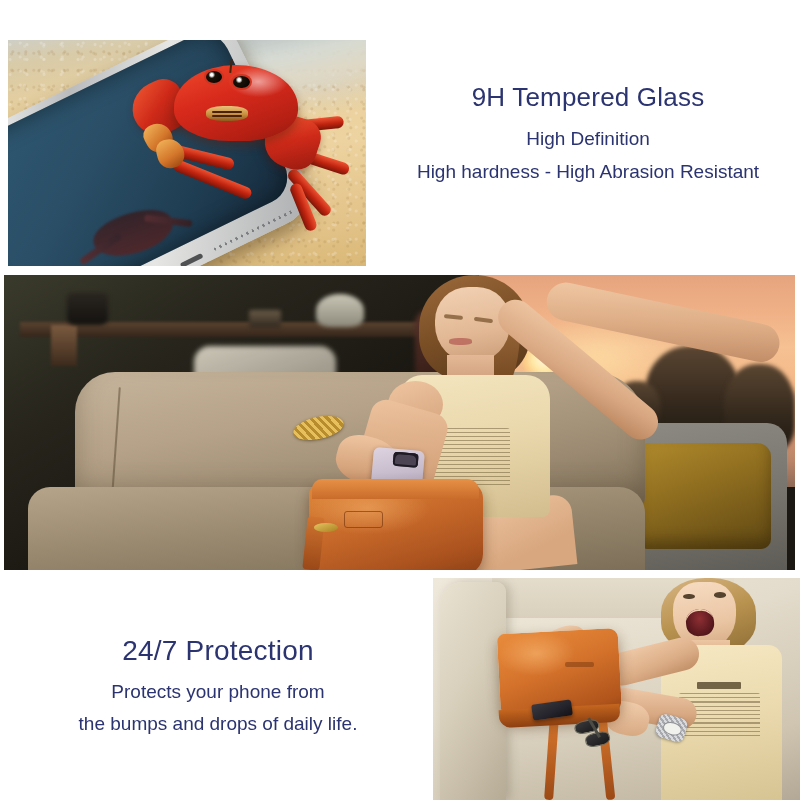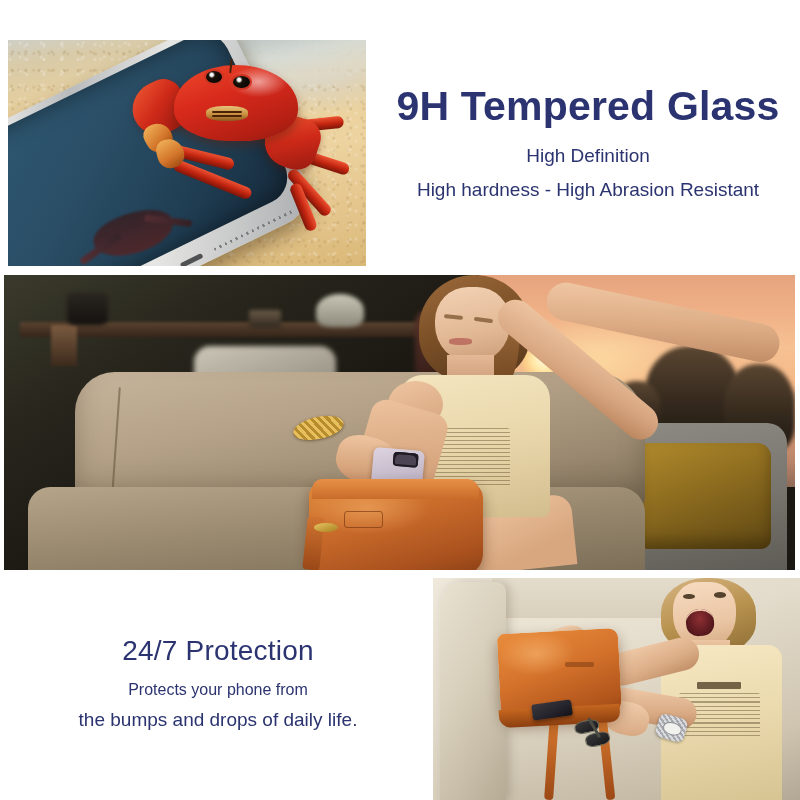--- a/index.html
+++ b/index.html
@@ -227,23 +227,23 @@
   
   .headline-block {
     position: absolute;
     left: 382px;
     top: 82px;
     width: 412px;
     text-align: center;
     color: #2b3470;
   }
   .headline-title {
-    font-size: 41px;
+    font-size: 26px;
     line-height: 1.18;
-    font-weight: 700;
+    font-weight: 400;
     letter-spacing: .2px;
     white-space: nowrap;
   }
   .headline-sub1 {
     margin-top: 14px;
     font-size: 19px;
     font-weight: 400;
     line-height: 1.3;
   }
   .headline-sub2 {
@@ -706,21 +706,21 @@
     color: #2b3470;
   }
   .protect-title {
     font-size: 28px;
     font-weight: 400;
     line-height: 1.18;
     letter-spacing: .2px;
   }
   .protect-sub1 {
     margin-top: 12px;
-    font-size: 16px;
+    font-size: 19px;
     line-height: 1.35;
   }
   .protect-sub2 {
     margin-top: 6px;
     font-size: 19px;
     line-height: 1.35;
   }
 
   
   .photo-spill {

